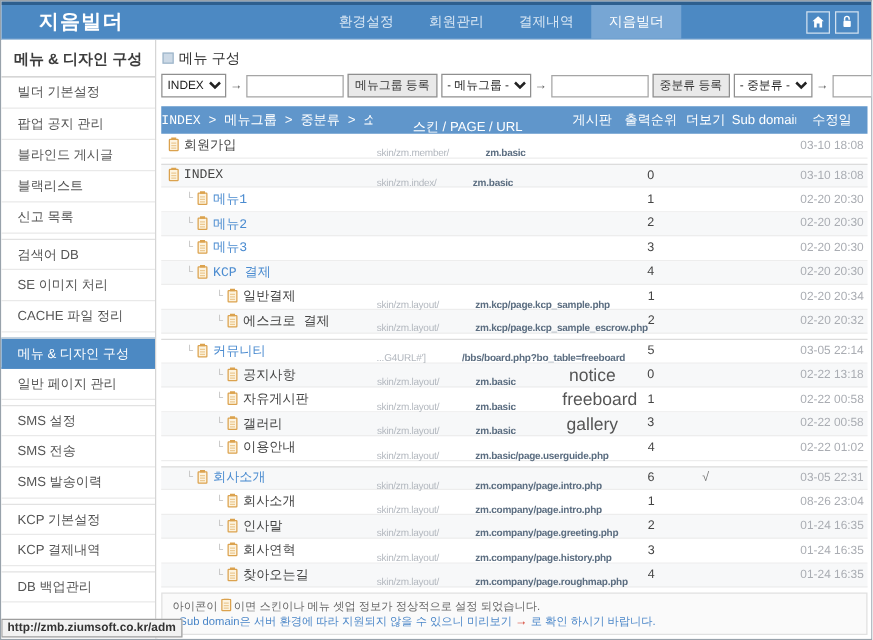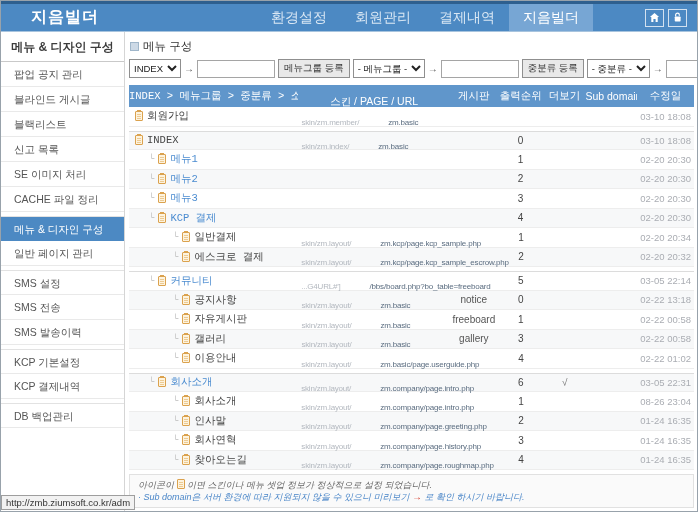--- a/index.html
+++ b/index.html
@@ -5,35 +5,35 @@
   * { box-sizing: border-box; margin: 0; padding: 0; }
   html,body { width: 698px; height: 512px; }
   body { font-family: "Liberation Sans", "DejaVu Sans", sans-serif; background:#fff; }
   #app { position:relative; width:698px; height:512px; border:1px solid #98a2ab; overflow:hidden; background:#fff; }
 
   
   .top-strip { height:3px; background:#2e5f8e; }
   .header { height:28px; background:#4c89c3; display:flex; align-items:stretch; border-bottom:1px solid #a8c4de; }
   .logo { width:128px; display:flex; align-items:center; justify-content:center; color:#fff; font-weight:bold; font-size:16px; letter-spacing:1px; cursor:pointer; }
   .nav { display:flex; margin-left:128px; align-items:stretch; }
-  .nav-item { display:flex; align-items:center; padding:0 14px; color:#d9e7f4; font-size:14px; cursor:pointer; }
+  .nav-item { display:flex; align-items:center; padding:0 14px; color:#d9e7f4; font-size:11px; cursor:pointer; }
   .nav-item.active { background:#77a6d4; color:#fff; }
   .hdr-icons { margin-left:auto; display:flex; align-items:center; gap:4px; padding-right:10px; }
   .hdr-icon-btn { width:19px; height:18px; border:1px solid rgba(255,255,255,.75); display:flex; align-items:center; justify-content:center; cursor:pointer; }
   .hdr-icon-btn svg { display:block; }
 
   
   .sidebar { position:absolute; top:31px; left:0; width:124px; bottom:0; background:#fff; border-right:1px solid #d5d5d5; }
   .side-title { height:30px; line-height:30px; text-align:center; font-weight:bold; font-size:12px; color:#3c3c3c; border-bottom:1px solid #c9c9c9; }
   .side-item { height:25px; line-height:24px; padding-left:13px; font-size:10.5px; color:#555; border-bottom:1px solid #e9e9e9; cursor:pointer; white-space:nowrap; }
   .side-item.group-start { margin-top:4px; border-top:1px solid #e2e2e2; }
   .side-item.active { background:#4c89c3; color:#fff; border-bottom-color:#4c89c3; }
 
   
-  .status-tip { position:absolute; left:0; bottom:1px; background:#f2f2f2; border:1px solid #9e9e9e; font-size:9.5px; color:#333; padding:1px 4px; z-index:5; }
+  .status-tip { position:absolute; left:0; bottom:1px; background:#f2f2f2; border:1px solid #9e9e9e; font-size:9.5px; color:#333; padding:1px 4px; z-index:5;font-weight:bold; }
 
   
   .main { position:absolute; left:125px; top:31px; right:0; bottom:0; background:#fff; }
   .section-title { display:flex; align-items:center; gap:4px; margin:7px 0 5px 4px; font-size:11.5px; color:#333; }
   .title-sq { width:9px; height:9px; background:#ccd9e6; border:1px solid #9fb6ca; }
 
   .toolbar { display:flex; align-items:center; gap:3px; margin:0 3px 7px 3px; }
   .toolbar select { height:19px; font-size:9.5px; border:1px solid #8f8f8f; background:#fff; color:#222; }
   .toolbar input { width:78px; height:18px; border:1px solid #a5a5a5; font-size:9.5px; padding:0 3px; }
   .toolbar button { height:19px; font-size:9.5px; padding:0 5px; border:1px solid #8f8f8f; background:#e9e9e9; color:#333; cursor:pointer; white-space:nowrap; }
@@ -45,29 +45,29 @@
   .trow { display:flex; align-items:center; height:19.5px; font-size:10.5px; border-bottom:1px solid #ededed; }
   .trow.stripe { background:#f7f8f9; }
   .trow.group-start { margin-top:4px; border-top:1px solid #dcdcdc; }
   .c1 { width:170px;font-family:Liberation Mono, monospace; } .c2 { width:152px;margin-top:12px; } .c3 { width:48px; }
   .c4 { width:46px; } .c5 { width:42px; } .c6 { width:52px; } .c7 { width:57px; }
   .cell-tree { display:flex; align-items:center; gap:4px; white-space:nowrap; overflow:hidden; }
   .tree-corner { color:#bdbdbd; font-size:9px; }
   .tree-label { color:#454545; cursor:default; }
   .tree-label.link { color:#4a8bd0; cursor:pointer; }
   .cell-path { font-size:8px; letter-spacing:-0.2px; white-space:nowrap; color:#b3b8bf; padding-left:3px; }
-  .cell-path b { color:#5b6d80; font-weight:normal;padding-left:29px; }
-  .cell-board { text-align:center; font-size:10px; color:#555; }
+  .cell-path b { color:#5b6d80; font-weight:bold;padding-left:29px; }
+  .cell-board { text-align:center; font-size:14px; color:#555; }
   .cell-num { text-align:center; font-size:10px; color:#444; }
   .cell-more { text-align:center; font-size:10px; color:#777; }
   .cell-date { text-align:center; font-size:9.5px; color:#aaadb3; white-space:nowrap; }
 
   
   .notes { margin:4px 3px 0 3px; background:#fafafa; border:1px solid #e1e1e1; padding:4px 8px; }
-  .note-line { font-size:9px; line-height:11.5px; color:#666; white-space:nowrap; overflow:hidden;font-style:italic; }
+  .note-line { font-size:9px; line-height:11.5px; color:#666; white-space:nowrap; overflow:hidden; }
   .note-line.blue { color:#4a86c8; }
 
   
   .ic-doc { display:inline-block; width:8px; height:10px; border:1px solid #dba24e; background:#fdf3de; border-radius:1px; position:relative; vertical-align:-1px; flex:0 0 auto; cursor:pointer; }
   .ic-doc::before { content:""; position:absolute; left:1px; top:-2px; width:4px; height:2px; background:#dba24e; }
   .ic-doc::after { content:""; position:absolute; left:1px; top:2px; width:4px; height:1px; background:#ecca92; box-shadow:0 2px 0 #ecca92, 0 4px 0 #ecca92; }
   .ic-err { display:inline-block; color:#d43c2a; font-weight:bold; font-size:10px; line-height:1; vertical-align:-1px; }
   .ic-arrow { display:inline-block; color:#d43c2a; font-weight:bold; font-size:10px; line-height:1; }
 </style>
 </head>
@@ -96,24 +96,26 @@
             <path d="M4 5 V3.2 A2 2 0 0 1 8 3.2 V4.2" fill="none" stroke="#ffffff" stroke-width="1.3"></path>
             <rect x="3" y="5" width="6.4" height="5.4" rx="0.8" fill="#ffffff"></rect>
           </svg>
       </div>
     </div>
   </div>
 
   <div class="sidebar">
     <div class="side-title">메뉴 &amp; 디자인 구성</div>
     <div id="side-items">
+        <div class="side-item">빌더 기본설정</div>
         <div class="side-item">팝업 공지 관리</div>
         <div class="side-item">블라인드 게시글</div>
         <div class="side-item">블랙리스트</div>
         <div class="side-item">신고 목록</div>
+        <div class="side-item group-start">검색어 DB</div>
         <div class="side-item">SE 이미지 처리</div>
         <div class="side-item">CACHE 파일 정리</div>
         <div class="side-item active group-start">메뉴 &amp; 디자인 구성</div>
         <div class="side-item">일반 페이지 관리</div>
         <div class="side-item group-start">SMS 설정</div>
         <div class="side-item">SMS 전송</div>
         <div class="side-item">SMS 발송이력</div>
         <div class="side-item group-start">KCP 기본설정</div>
         <div class="side-item">KCP 결제내역</div>
         <div class="side-item group-start">DB 백업관리</div>

